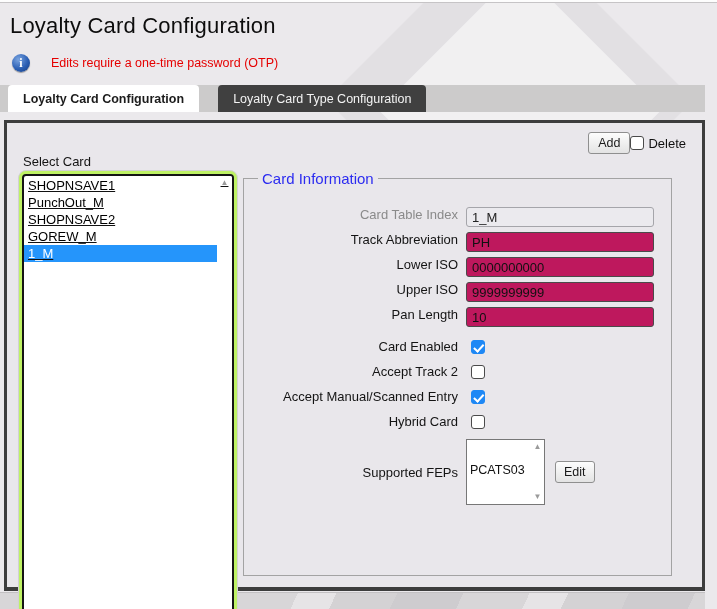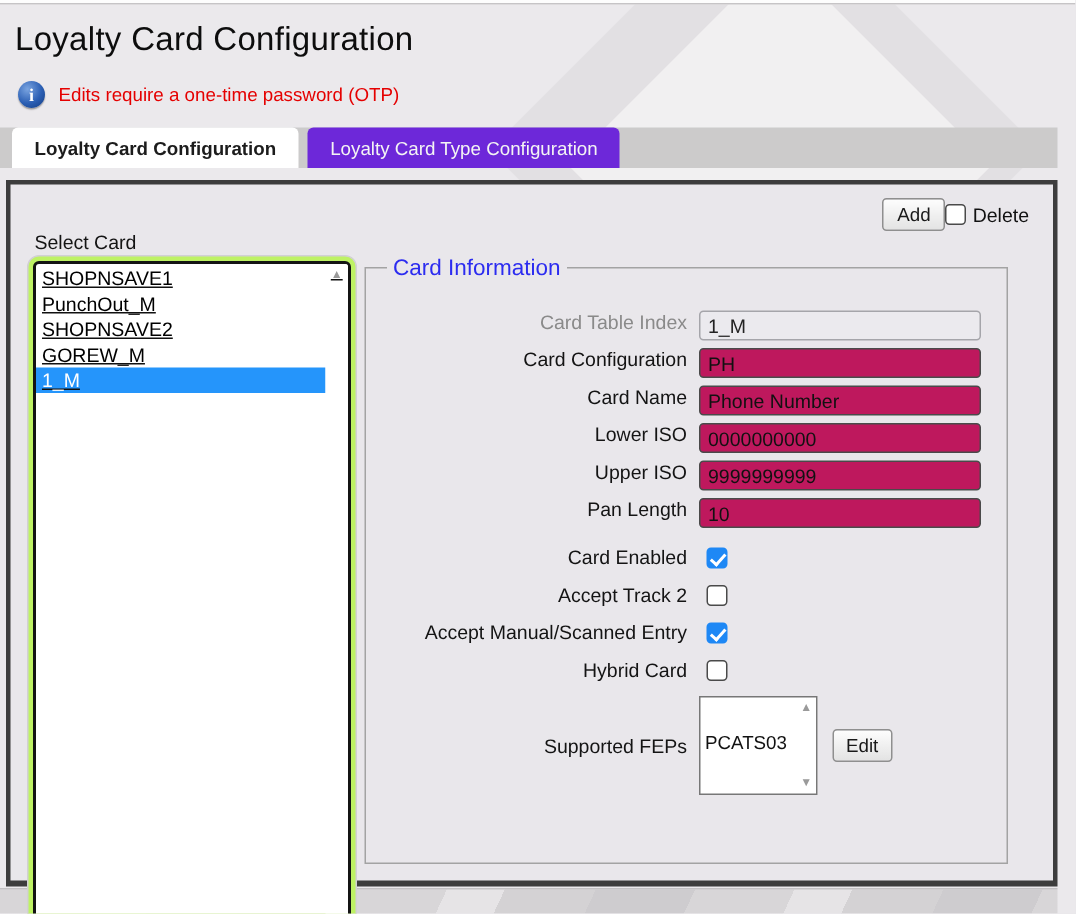--- a/index.html
+++ b/index.html
@@ -24,32 +24,32 @@
   }
 
   .notice { position:absolute; left:12px; top:54px; display:flex; align-items:center; gap:9px; z-index:5; }
   .info-icon {
     width:18px; height:18px; border-radius:50%;
     background:radial-gradient(circle at 35% 30%, #7aa4e0 0%, #2b5fb4 55%, #123a7e 100%);
     color:#fff; font-weight:bold; font-size:12px; font-family:"Liberation Serif", serif;
     display:flex; align-items:center; justify-content:center;
     box-shadow:0 1px 1px rgba(0,0,0,0.35);
   }
-  .notice-text { color:#e50000; font-size:12.5px; }
+  .notice-text { color:#e50000; font-size:12.5px;margin-left:12px; }
 
   .tabbar {
     position:absolute; left:0; top:85px; width:705px; height:27px;
     background:#cccbcb; display:flex; align-items:flex-end; padding-left:8px; z-index:4;
   }
   .tab {
     height:27px; display:flex; align-items:center; padding:0 15px;
     font-size:12.5px; border-radius:4px 4px 0 0; cursor:default; white-space:nowrap;
   }
   .tab.active { background:#ffffff; color:#1c1c1c; font-weight:bold; }
-  .tab.inactive { background:#6d28d9; color:#f4f4f4; margin-left:6px; }
+  .tab.inactive { background:#404040; color:#f4f4f4; margin-left:19px; }
 
   .panel {
     position:absolute; left:4px; top:120px; width:701px; height:471px;
     background:#e9e7eb; border:3px solid #3d3d3d; border-bottom-width:4px; z-index:3;
   }
 
   .toolbar { position:absolute; top:9px; right:16px; display:flex; align-items:center; gap:0; }
   .btn {
     font-family:"Liberation Sans", sans-serif;
     font-size:12.5px; color:#1a1a1a;
@@ -177,26 +177,22 @@
   </div>
 
   <fieldset class="card-info">
     <legend>Card Information</legend>
 
     <div class="frow">
       <label class="flabel dim">Card Table Index</label>
       <input class="tinput" disabled="" value="1_M" style="">
     </div>
     <div class="frow">
-      <label class="flabel">Card Configuration</label>
+      <label class="flabel">Track Abbreviation</label>
       <input class="tinput" value="PH" style="">
-    </div>
-    <div class="frow">
-      <label class="flabel">Card Name</label>
-      <input class="tinput" value="Phone Number" style="">
     </div>
     <div class="frow">
       <label class="flabel">Lower ISO</label>
       <input class="tinput" value="0000000000" style="">
     </div>
     <div class="frow">
       <label class="flabel">Upper ISO</label>
       <input class="tinput" value="9999999999" style="">
     </div>
     <div class="frow">

